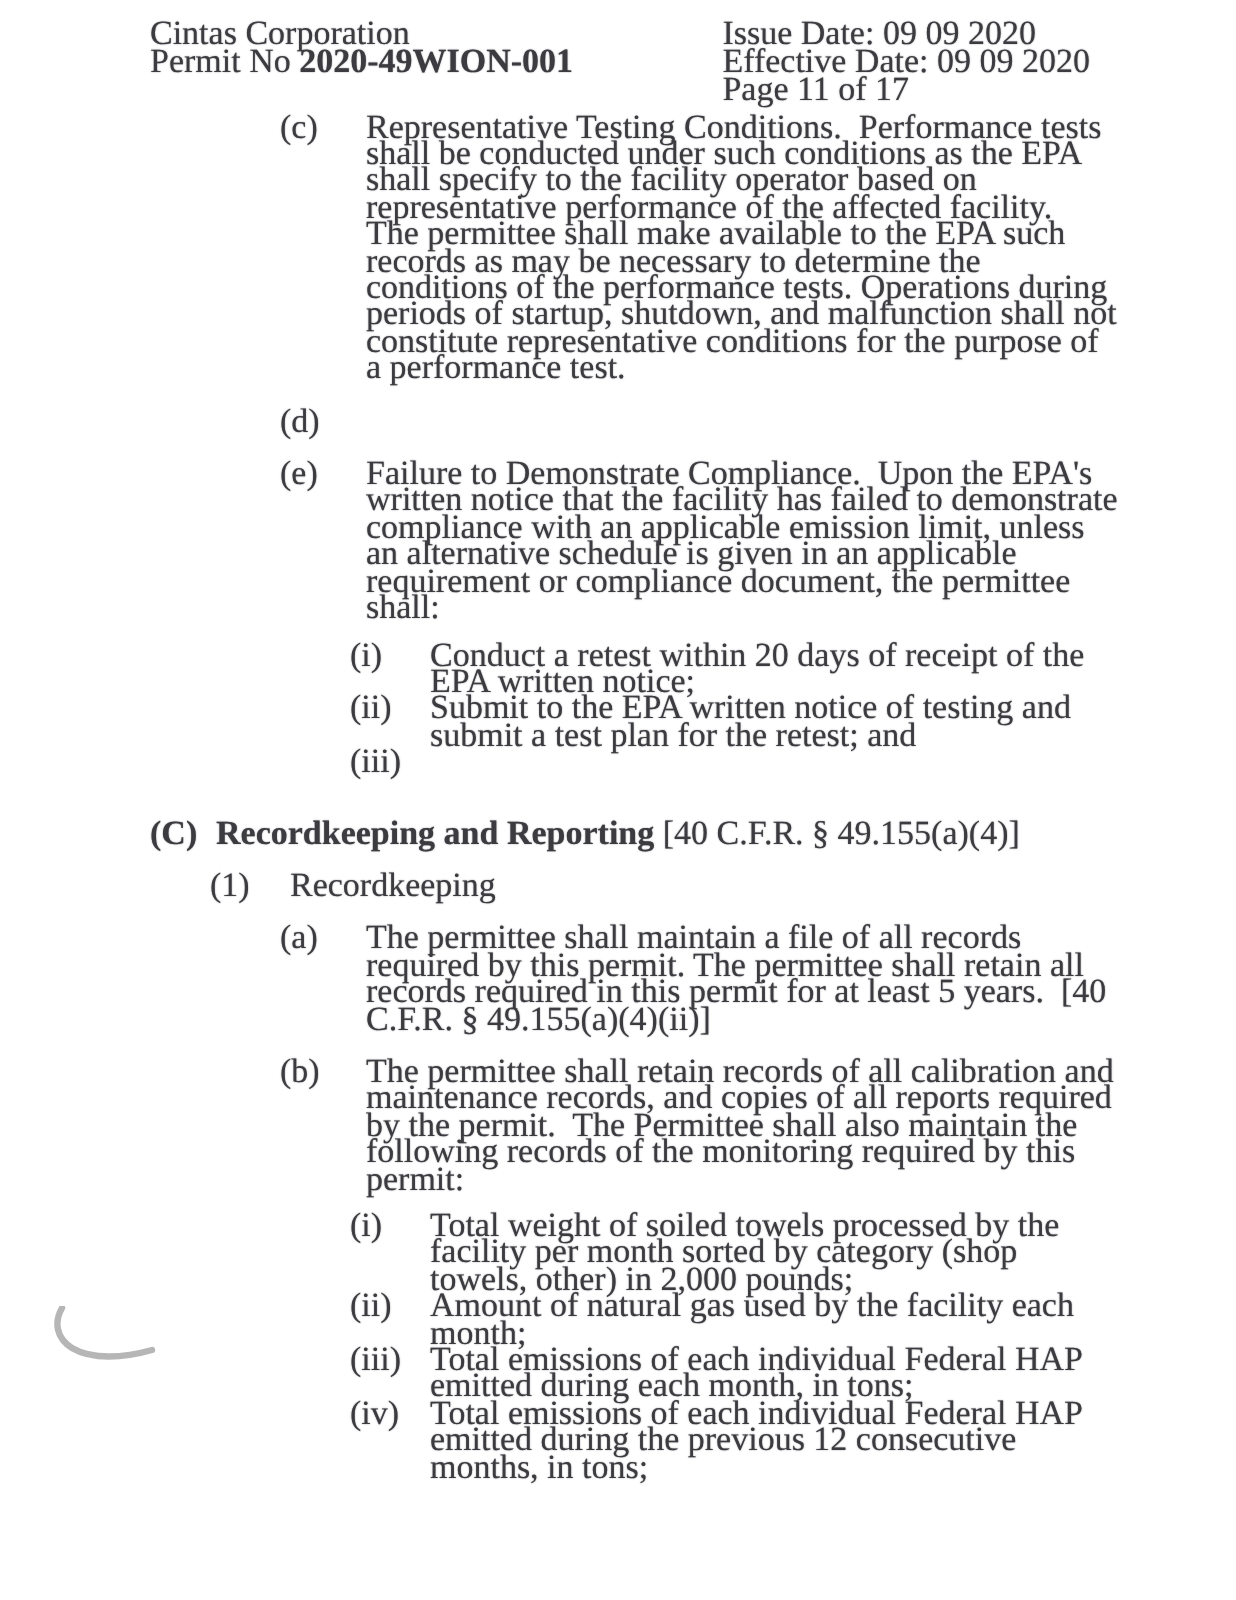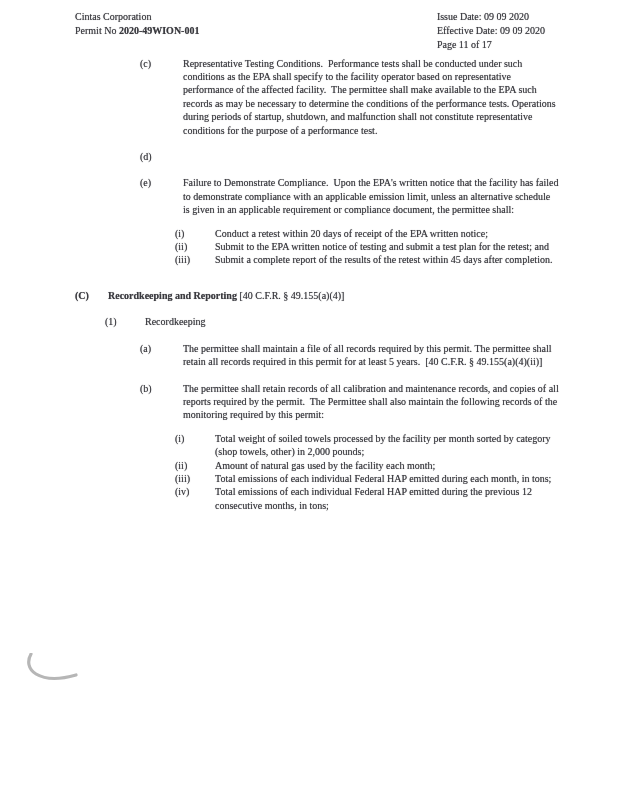--- a/index.html
+++ b/index.html
@@ -1,21 +1,21 @@
 <!DOCTYPE html>
 <html><head>
 <meta charset="utf-8">
 <style>
   html,body{margin:0;padding:0;background:#e8e8e8;}
   .page{
     width:618px;height:800px;background:#ffffff;position:relative;overflow:hidden;
     font-family:"Liberation Serif", serif;
     color:#3b3b40;
     text-shadow:0 0 0.7px rgba(70,70,75,0.75);
-    font-size:10px;line-height:13.4px;
+    font-size:17px;line-height:13.4px;
   }
   .doc-header{display:flex;justify-content:space-between;padding:10px 73px 0 75px;}
   .header-left div, .header-right div{line-height:14.2px;}
   .header-right{text-align:left;}
   .bold{font-weight:bold;}
   .doc-body{margin-top:4px;}
   .row{display:flex;align-items:flex-start;margin:0 0 13px 0;}
   .row p{margin:0;}
   .text{white-space:pre-wrap;}
   .lvl-a{padding-left:140px;}
@@ -72,21 +72,20 @@
       <div class="row lvl-roman">
         <span class="marker">(i)</span>
         <p class="text">Conduct a retest within 20 days of receipt of the EPA written notice;</p>
       </div>
       <div class="row lvl-roman">
         <span class="marker">(ii)</span>
         <p class="text">Submit to the EPA written notice of testing and submit a test plan for the retest; and</p>
       </div>
       <div class="row lvl-roman">
         <span class="marker">(iii)</span>
-        <p class="text">Submit a complete report of the results of the retest within 45 days after completion.</p>
       </div>
     </div>
 
     <div class="row section-row">
       <span class="marker">(C)</span>
       <p class="text"><span class="section-title">Recordkeeping and Reporting</span><span> [40 C.F.R. § 49.155(a)(4)]</span></p>
     </div>
 
     <div class="row num-row">
       <span class="marker">(1)</span>

